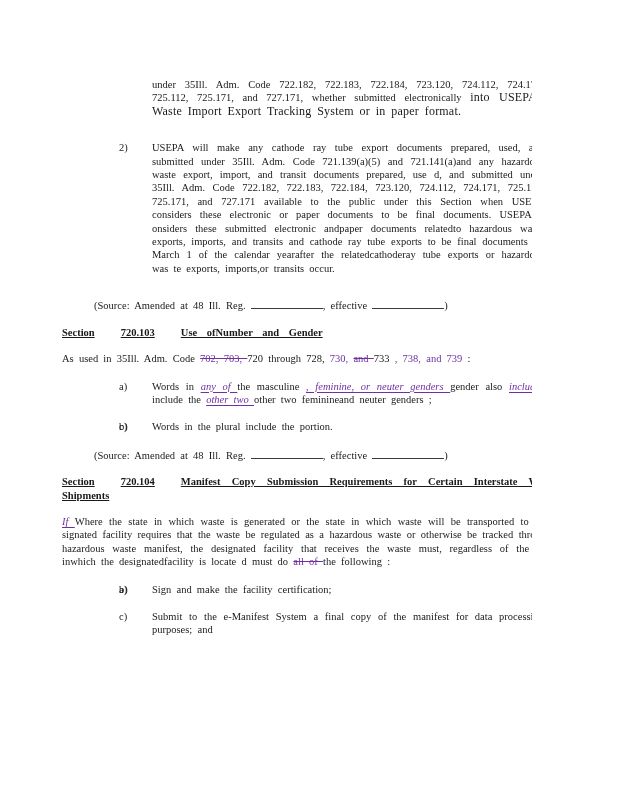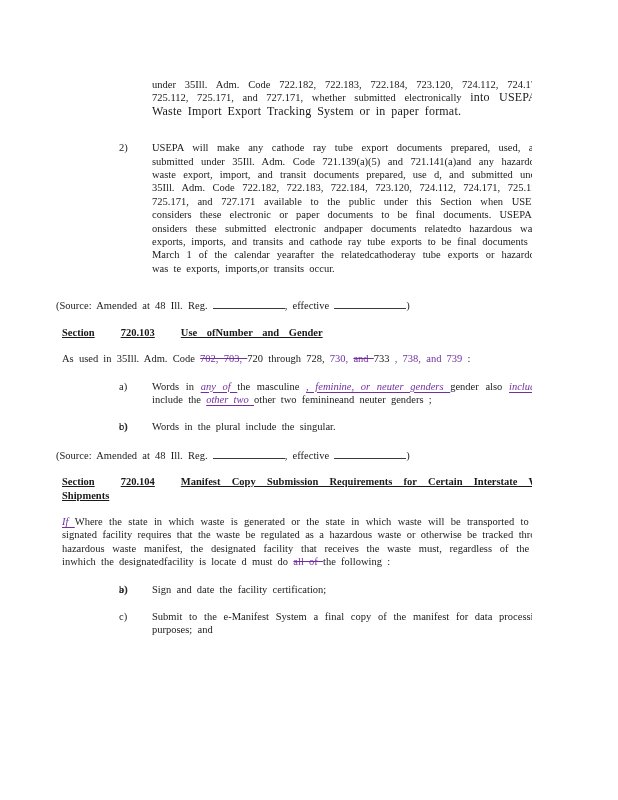--- a/index.html
+++ b/index.html
@@ -9,21 +9,21 @@
     font-family:"Liberation Serif", serif;color:#1a1a1a;
   }
   .block{
     text-align:justify;font-size:10.5px;line-height:13.4px;
     word-spacing:2.6px;margin-bottom:14px;
   }
   .hang{margin-left:152px;width:392px;}
   .item{margin-left:152px;width:392px;position:relative;}
   .item .marker{position:absolute;left:-33px;top:0;}
   .gap-xl{margin-bottom:23px;}
-  .source{margin-left:56px;width:440px;margin-bottom:13px;text-align:left;}
+  .source{margin-left:94px;width:440px;margin-bottom:13px;text-align:left;}
   .heading{margin-left:62px;width:494px;font-weight:700;word-spacing:7px;margin-bottom:13px;text-decoration:underline;}
   .body{margin-left:62px;width:494px;}
   .run.large{font-size:12px;letter-spacing:.2px;}
   .run.ins{color:#7030A0;text-decoration:underline;text-underline-offset:2px;font-style:italic;}
   .run.del{color:#7030A0;text-decoration:line-through;}
   .run.pur{color:#7030A0;}
   .run.bold{font-weight:700;}
   .run.blank{display:inline-block;width:72px;height:10px;border-bottom:1px solid #3a3a3a;vertical-align:baseline;}
   .run.tab{display:inline-block;width:26px;}
 </style>
@@ -32,21 +32,21 @@
 
 <div class="page">
   <div id="doc">
       <div class="block hang gap-xl"><span class="run norm">under 35Ill. Adm. Code 722.182, 722.183, 722.184, 723.120, 724.112, 724.171, 725.112, 725.171, and 727.171, whether submitted electronically </span><span class="run large">into USEPA’s Waste Import Export Tracking System or in paper format.</span></div>
       <div class="block item gap-xl"><span class="marker">2)</span><span class="run norm">USEPA will make any cathode ray tube export documents prepared, used, and submitted under 35Ill. Adm. Code 721.139(a)(5) and 721.141(a)and any hazardous waste export, import, and transit documents prepared, use d, and submitted under 35Ill. Adm. Code 722.182, 722.183, 722.184, 723.120, 724.112, 724.171, 725.112, 725.171, and 727.171 available to the public under this Section when USEPA considers these electronic or paper documents to be final documents.  USEPA c onsiders these submitted electronic andpaper documents relatedto hazardous waste exports, imports, and transits and cathode ray tube exports to be final documents on March 1 of the calendar yearafter the relatedcathoderay tube exports or hazardous was te exports, imports,or transits occur.</span></div>
       <div class="block source"><span class="run norm">(Source: Amended at 48 Ill. Reg. </span><span class="run blank"></span><span class="run norm">, effective </span><span class="run blank"></span><span class="run norm">)</span></div>
       <div class="block heading"><span class="run bold">Section</span><span class="run tab"></span><span class="run bold">720.103</span><span class="run tab"></span><span class="run bold">Use ofNumber and Gender</span></div>
       <div class="block body"><span class="run norm">As used in 35Ill. Adm. Code </span><span class="run del">702, 703, </span><span class="run norm">720 through 728, </span><span class="run pur">730, </span><span class="run del">and </span><span class="run norm">733 </span><span class="run pur">, 738, and 739 </span><span class="run norm">:</span></div>
       <div class="block item"><span class="marker">a)</span><span class="run norm">Words in </span><span class="run ins">any of </span><span class="run norm">the masculine </span><span class="run ins">, feminine, or neuter genders </span><span class="run norm"> gender also </span><span class="run ins">includes </span><span class="run norm">include the </span><span class="run ins">other two </span><span class="run norm">other two feminineand neuter genders ;</span></div>
       <div class="block item"><span class="marker">b)</span></div>
-      <div class="block item"><span class="marker">c)</span><span class="run norm">Words in the plural include the singular.</span></div>
+      <div class="block item"><span class="marker">c)</span><span class="run norm">Words in the plural include the portion.</span></div>
       <div class="block source"><span class="run norm">(Source: Amended at 48 Ill. Reg. </span><span class="run blank"></span><span class="run norm">, effective </span><span class="run blank"></span><span class="run norm">)</span></div>
       <div class="block heading"><span class="run bold">Section</span><span class="run tab"></span><span class="run bold">720.104</span><span class="run tab"></span><span class="run bold">Manifest Copy Submission Requirements for Certain Interstate Waste Shipments</span></div>
       <div class="block body"><span class="run ins">If </span><span class="run norm">Where the state in which waste is generated or the state in which waste will be transported to a de signated facility requires that the waste be regulated as a hazardous waste or otherwise be tracked througha hazardous waste manifest, the designated facility that receives the waste must, regardless of the state inwhich the designatedfacility is locate d must do </span><span class="run del">all of </span><span class="run norm">the following :</span></div>
       <div class="block item"><span class="marker">a)</span></div>
-      <div class="block item"><span class="marker">b)</span><span class="run norm">Sign and date the facility certification;</span></div>
+      <div class="block item"><span class="marker">b)</span><span class="run norm">Sign and make the facility certification;</span></div>
       <div class="block item"><span class="marker">c)</span><span class="run norm">Submit to the e-Manifest System a final copy of the manifest for data processing purposes; and</span></div>
     </div>
 </div>
 
 </body></html>

